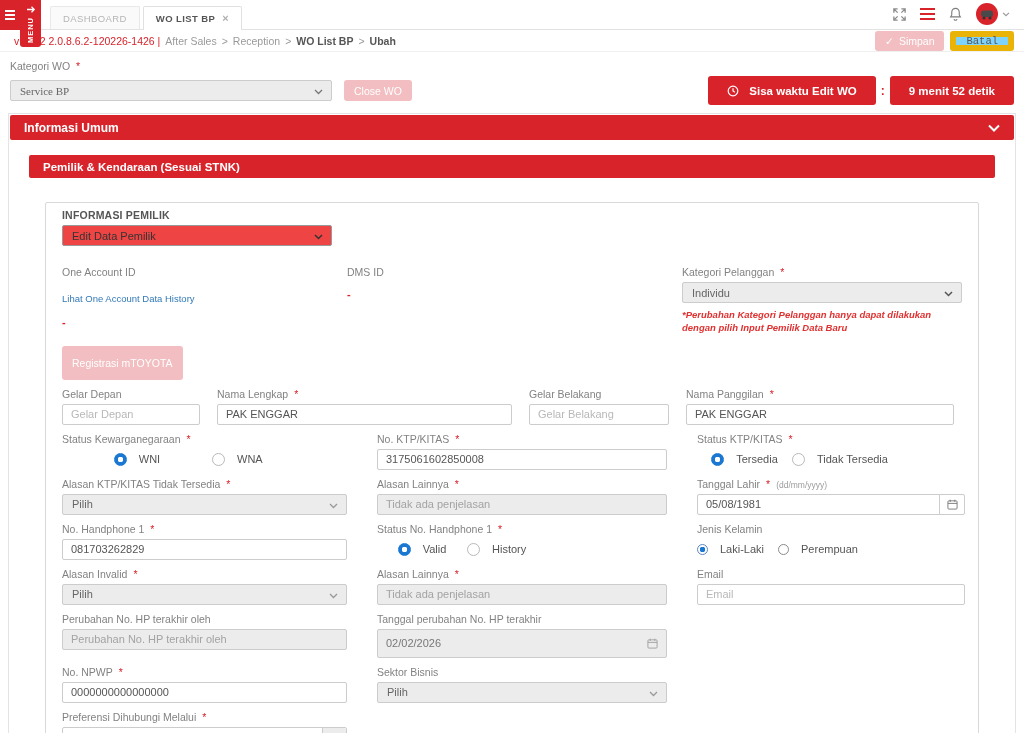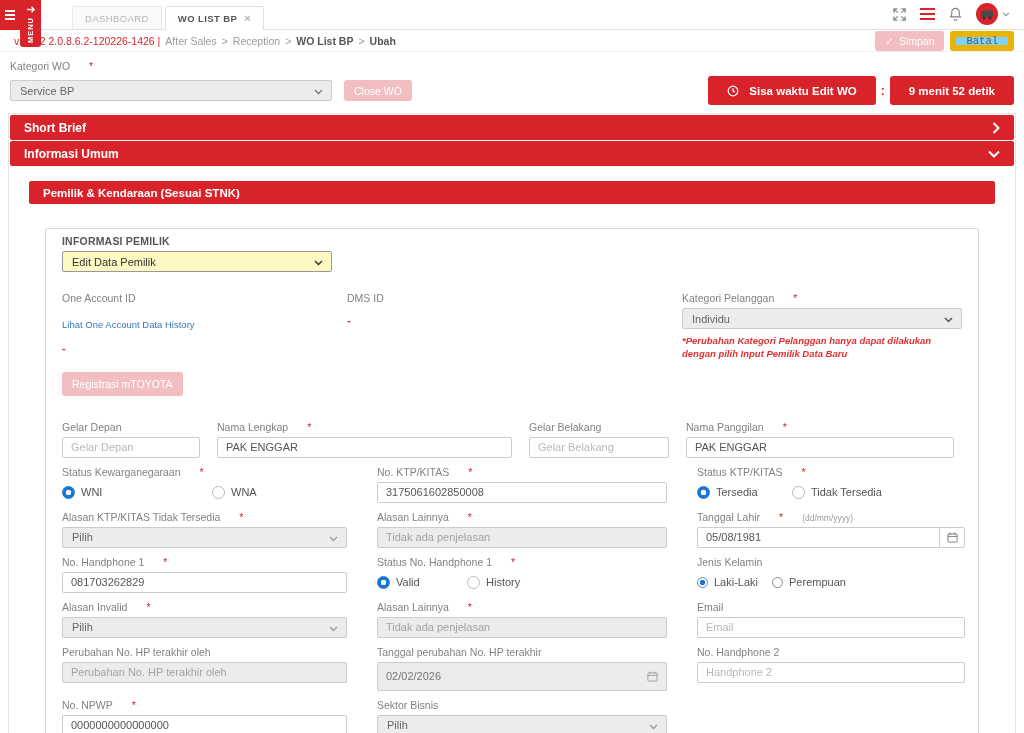--- a/index.html
+++ b/index.html
@@ -7,21 +7,21 @@
        font-family:"Liberation Sans",sans-serif;color:#555;}
   *{box-sizing:border-box;}
 
   
   .topbar{height:30px;border-bottom:1px solid #e2e2e2;position:relative;display:flex;align-items:flex-end;}
   .menu-tag{position:absolute;left:0;top:0;display:flex;z-index:5;}
   .menu-sq{width:20px;height:30px;background:#d8232a;display:flex;flex-direction:column;justify-content:center;align-items:center;gap:2.5px;}
   .menu-sq i{display:block;width:10px;height:1.6px;background:#fff;}
   .menu-flag{width:21px;height:47px;background:#d8232a;border-radius:0 0 3px 3px;display:flex;flex-direction:column;align-items:center;padding-top:5px;gap:3px;}
   .menu-vtext{writing-mode:vertical-rl;transform:rotate(180deg);font-size:7.5px;font-weight:bold;color:#fff;letter-spacing:1px;}
-  .tabs{display:flex;margin-left:72px;gap:3px;text-align:right;}
+  .tabs{display:flex;margin-left:50px;gap:3px;text-align:right;}
   .tab{height:23px;display:flex;align-items:center;gap:7px;padding:0 12px;font-size:9.5px;letter-spacing:.4px;
        background:#fafafa;border:1px solid #e8e8e8;border-bottom:none;border-radius:2px 2px 0 0;color:#b5b5b5;cursor:pointer;}
   .tab.active{background:#fff;color:#555;font-weight:bold;height:24px;margin-bottom:-1px;border-color:#e0e0e0;}
   .tab-close{color:#b0b0b0;font-size:11px;line-height:1;}
   .top-icons{margin-left:auto;display:flex;align-items:center;gap:13px;padding:0 14px 4px 0;}
   .avatar-wrap{display:flex;align-items:center;gap:4px;}
   .avatar{width:22px;height:22px;border-radius:50%;background:#d8232a;display:flex;align-items:center;justify-content:center;}
 
   
   .crumbbar{height:22px;display:flex;align-items:center;padding-left:14px;border-bottom:1px solid #f0f0f0;}
@@ -30,29 +30,29 @@
   .crumb-strong{color:#555;font-weight:bold;}
   .crumb-actions{margin-left:auto;display:flex;gap:6px;padding-right:10px;}
 
   .btn{display:inline-flex;align-items:center;justify-content:center;gap:5px;border:none;border-radius:3px;
        font-family:"Liberation Sans",sans-serif;font-size:10.5px;padding:0 10px;height:20px;cursor:pointer;}
   .btn.red-dis{background:#f2bec1;color:#fff;}
   .btn.light{background:#7dd3fc;border:6px solid #eab308;color:#555;font-family:Liberation Mono, monospace;}
 
   
   .wo-row{padding:8px 10px 0 10px;}
-  .lb{font-size:10.5px;color:#828282;margin-bottom:4px;display:flex;gap:19px;align-items:baseline;}
+  .lb{font-size:10.5px;color:#828282;margin-bottom:4px;display:flex;gap:6px;align-items:baseline;}
   .req{color:#d8232a;}
   .hint{font-size:8.5px;color:#9c9c9c;}
   .wo-line{display:flex;align-items:center;gap:12px;margin-top:2px;}
   .sel{position:relative;display:flex;align-items:center;height:21px;border:1px solid #ccc;border-radius:2px;
-       padding:0 24px 0 9px;font-size:11px;color:#555;background:#fef9c3;cursor:pointer;}
+       padding:0 24px 0 9px;font-size:11px;color:#555;background:#ef4444;cursor:pointer;}
   .sel.gray{background:#ececec;color:#666;}
   .sel .car{position:absolute;right:8px;top:8px;}
-  .kat-sel{width:322px;}
+  .kat-sel{width:322px;font-family:Liberation Serif, serif;}
   .close-wo{height:21px;}
   .timer{margin-left:auto;display:flex;align-items:center;gap:5px;}
   .badge{background:#d8232a;color:#fff;font-size:11.5px;font-weight:600;border-radius:3px;height:29px;
          display:inline-flex;align-items:center;gap:10px;padding:0 19px;}
   .timer-sep{color:#d8232a;font-weight:bold;font-size:12px;}
 
   
   .panel{margin:8px 8px 0 8px;border:1px solid #e4e4e4;background:#fff;height:630px;}
   .acc{height:25px;margin:1px;background:#d8232a;border-radius:2px;display:flex;align-items:center;
        padding:0 14px;color:#fff;font-weight:bold;font-size:12px;cursor:pointer;}
@@ -64,40 +64,40 @@
   
   .card{margin:0 16px;border:1px solid #d9d9d9;border-radius:2px;padding:6px 16px 20px 16px;height:540px;}
   .ip-header{font-size:10.5px;font-weight:bold;color:#555;letter-spacing:.2px;margin-bottom:4px;}
   .ip-mode{width:270px;border-color:#999;color:#333;margin-bottom:20px;}
 
   .top-info{display:grid;grid-template-columns:285px 335px 280px;margin-bottom:11px;}
   .plain-lb{font-size:10.5px;color:#828282;margin-bottom:10px;}
   .link{font-size:9.5px;color:#337ab7;text-decoration:none;display:inline-block;margin-bottom:12px;cursor:pointer;}
   .dash{color:#d8232a;font-size:11px;font-weight:bold;}
   .red-note{font-size:9.5px;color:#e03131;font-style:italic;font-weight:600;line-height:1.35;margin-top:6px;}
-  .reg-btn{height:24px;margin-bottom:25px;}
+  .reg-btn{height:34px;margin-bottom:8px;}
 
   
   .frow{margin-bottom:8px;}
   .g3{display:grid;grid-template-columns:285px 290px 268px;column-gap:30px;}
   .g4{display:grid;grid-template-columns:138px 295px 140px 268px;column-gap:17px;}
   .inp{display:block;height:21px;border:1px solid #ccc;border-radius:2px;padding:0 8px;font-size:11px;
        color:#555;background:#fff;width:100%;font-family:"Liberation Sans",sans-serif;}
   .inp::placeholder{color:#b8b8b8;}
   .inp.dis{background:#ececec;color:#a3a3a3;}
   .inp.dis::placeholder{color:#a3a3a3;}
   .dgroup{display:flex;}
   .dgroup .inp{flex:1;border-radius:2px 0 0 2px;}
   .daddon{width:26px;height:21px;border:1px solid #ccc;margin-left:-1px;border-radius:0 2px 2px 0;
           background:#fff;display:flex;align-items:center;justify-content:center;cursor:pointer;}
   .dis-date{display:flex;align-items:center;height:29px;border:1px solid #ccc;border-radius:2px;background:#ececec;
             color:#a3a3a3;font-size:11px;padding:0 8px;}
   .dis-date .sp{flex:1;color:#777;}
   .rline{display:flex;align-items:center;height:21px;}
-  .ropt{display:inline-flex;align-items:center;gap:6px;font-size:11px;color:#555;cursor:pointer;}
+  .ropt{display:inline-flex;align-items:center;gap:12px;font-size:11px;color:#555;cursor:pointer;justify-content:center;}
   .r{width:13px;height:13px;border-radius:50%;border:1px solid #b9b9b9;background:#fff;flex:0 0 auto;}
   .r.on{border-color:#1a78d2;background:radial-gradient(circle,#fff 0 2.6px,#1a78d2 3px);}
   .r.sm{width:11px;height:11px;border-color:#8a8a8a;}
   .r.sm.on{border-color:#5b87c5;background:radial-gradient(circle,#1a78d2 0 2.6px,#fff 3px);}
   .w150{width:150px;} .w95{width:95px;} .w90{width:90px;} .mr14{margin-right:14px;}
   .s2{display:flex;height:21px;border:1px solid #ccc;border-radius:2px;background:#fff;cursor:pointer;}
   .s2 .s2v{flex:1;display:flex;align-items:center;padding:0 8px;font-size:11px;color:#555;}
   .s2 .s2x{display:flex;align-items:center;padding:0 6px;color:#999;font-size:10px;}
   .s2 .s2c{width:24px;border-left:1px solid #ccc;background:#ececec;display:flex;align-items:center;justify-content:center;border-radius:0 2px 2px 0;}
 </style>
@@ -196,28 +196,20 @@
         <span>Sisa waktu Edit WO</span>
       </span>
       <span class="timer-sep">:</span>
       <span class="badge">9 menit 52 detik</span>
     </div>
   </div>
 </div>
 
 <div class="panel">
   <div class="acc">
-    <span>Short Brief</span>
-    <span class="acc-chev">
-        <svg width="8" height="12" viewBox="0 0 8 12">
-          <path d="M1.5 1l5 5-5 5" stroke="#fff" stroke-width="2" fill="none"></path>
-        </svg>
-      </span>
-  </div>
-  <div class="acc">
     <span>Informasi Umum</span>
     <span class="acc-chev">
         <svg width="12" height="8" viewBox="0 0 12 8">
           <path d="M1 1.5l5 5 5-5" stroke="#fff" stroke-width="2" fill="none"></path>
         </svg>
       </span>
   </div>
 
   <div class="panel-body">
     <div class="section-bar">
@@ -457,26 +449,20 @@
               <span>Tanggal perubahan No. HP terakhir</span>
             </div>
           <div class="dis-date">
             <span class="sp">02/02/2026</span>
             <svg width="11" height="11" viewBox="0 0 12 12" fill="none" stroke="#a0a0a0">
                 <rect x="1" y="2" width="10" height="9" rx="1"></rect>
                 <path d="M1 4.8h10M3.5 0.8v2.4M8.5 0.8v2.4"></path>
               </svg>
           </div>
         </div>
-        <div>
-          <div class="lb">
-              <span>No. Handphone 2</span>
-            </div>
-          <input class="inp" placeholder="Handphone 2" style="">
-        </div>
       </div>
 
       
       <div class="frow g3">
         <div>
           <div class="lb">
               <span>No. NPWP</span>
               <span class="req">*</span>
             </div>
           <input class="inp" value="0000000000000000" style="">

